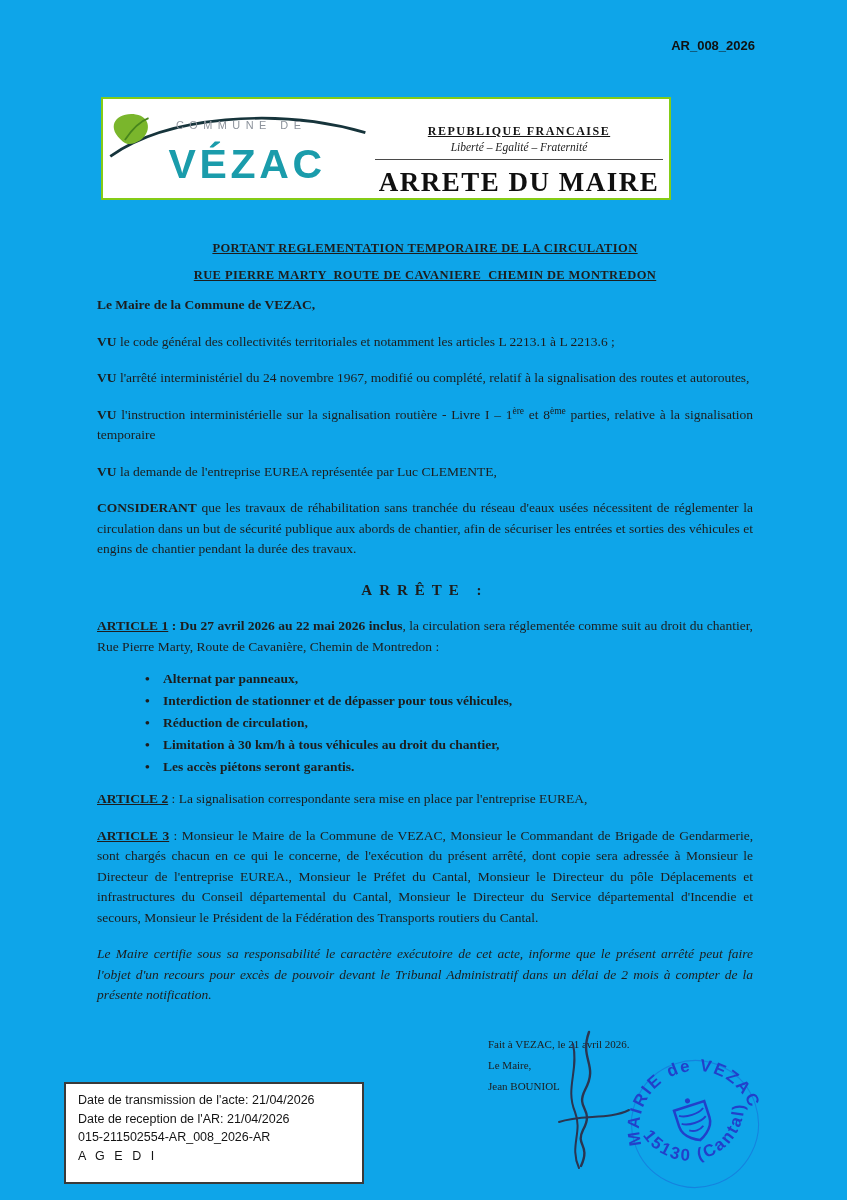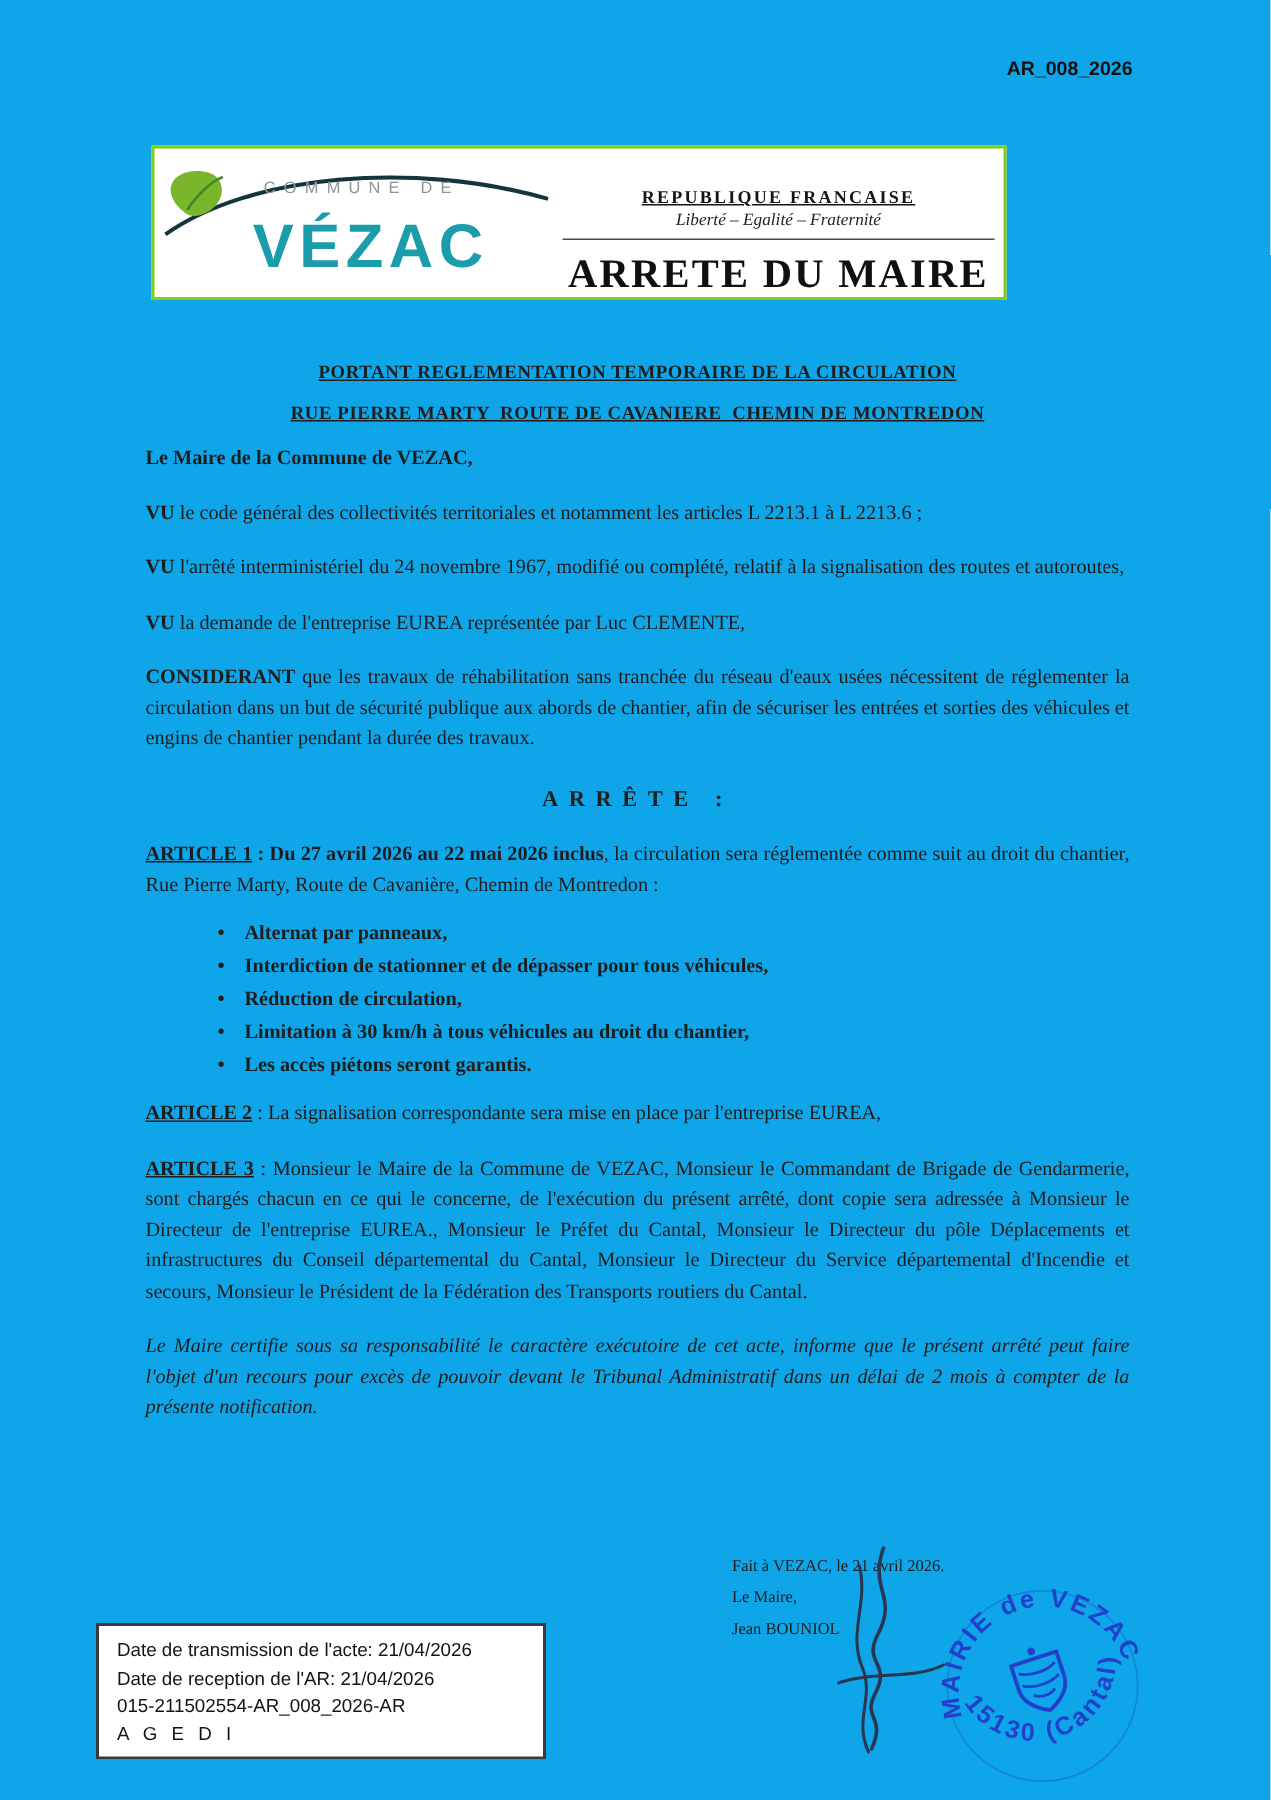--- a/index.html
+++ b/index.html
@@ -61,21 +61,21 @@
   .sign-block {
     position:absolute; left:488px; top:1034px;
     font-size:11px; line-height:21px; text-align:left; color:#1d1d1d;
   }
   .signature-svg { position:absolute; left:515px; top:1026px; width:130px; height:148px; pointer-events:none; }
   .stamp-svg { position:absolute; left:621px; top:1050px; width:148px; height:148px; opacity:0.92; }
   .stamp-text { font-family:"Liberation Sans", sans-serif; font-weight:bold; font-size:16px; letter-spacing:2px; }
   
   .footer-box {
     position:absolute; left:64px; top:1082px; width:300px;
-    border:2px solid #3a3a3a; padding:7px 12px 6px;
+    border:2px solid #3a3a3a; padding:7px 12px 17px;
     font-family:"Liberation Sans", sans-serif; font-size:12.5px;
     line-height:18.5px; color:#141414; background:#fff;
   }
   .footer-box .agedi { text-align:left; letter-spacing:3px; }
   
   .logo-svg { width:292px; height:88px; }
   .logo-commune { font-family:"Liberation Sans", sans-serif; font-size:12px; letter-spacing:6px; fill:#8d939c; }
   .logo-name { font-family:"Liberation Sans", sans-serif; font-size:45px; font-weight:bold; letter-spacing:4px; fill:#1a9cab; }
 </style>
 </head>
@@ -107,20 +107,21 @@
 
     <div class="subject-line">PORTANT REGLEMENTATION TEMPORAIRE DE LA CIRCULATION</div>
     <div class="subject-line">RUE PIERRE MARTY  ROUTE DE CAVANIERE  CHEMIN DE MONTREDON</div>
 
     <p class="intro">Le Maire de la Commune de VEZAC,</p>
 
     <p><span class="b">VU</span> <span>le code général des collectivités territoriales et notamment les articles L 2213.1 à L 2213.6 ;</span></p>
 
     <p><span class="b">VU</span> <span>l'arrêté interministériel du 24 novembre 1967, modifié ou complété, relatif à la signalisation des routes et autoroutes,</span></p>
 
+    <p><span class="b">VU</span> <span>l'instruction interministérielle sur la signalisation routière - Livre I – 1</span><sup>ère</sup><span> et 8</span><sup>ème</sup><span> parties, relative à la signalisation temporaire</span></p>
 
     <p><span class="b">VU</span> <span>la demande de l'entreprise EUREA représentée par Luc CLEMENTE,</span></p>
 
     <p><span class="b">CONSIDERANT</span> <span>que les travaux de réhabilitation sans tranchée du réseau d'eaux usées nécessitent de réglementer la circulation dans un but de sécurité publique aux abords de chantier, afin de sécuriser les entrées et sorties des véhicules et engins de chantier pendant la durée des travaux.</span></p>
 
     <div class="arrete-heading">ARRÊTE :</div>
 
     <p><span class="b u">ARTICLE 1</span><span class="b"> : </span><span class="b">Du 27 avril 2026 au 22 mai 2026 inclus</span><span>, la circulation sera réglementée comme suit au droit du chantier, Rue Pierre Marty, Route de Cavanière, Chemin de Montredon :</span></p>
 
     <ul class="regulations">

